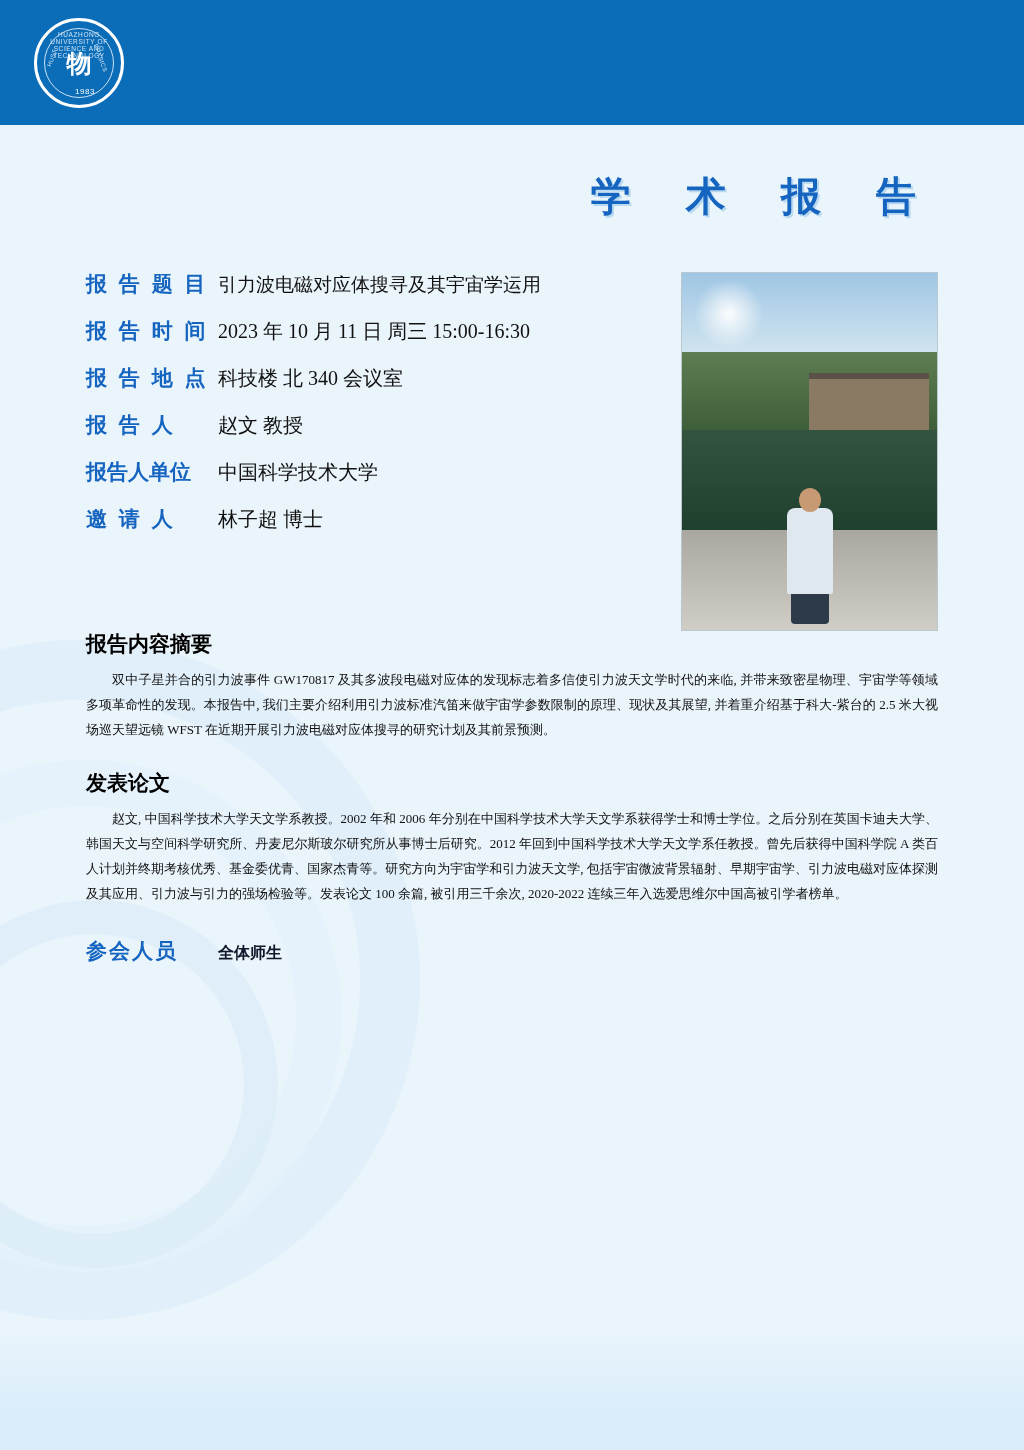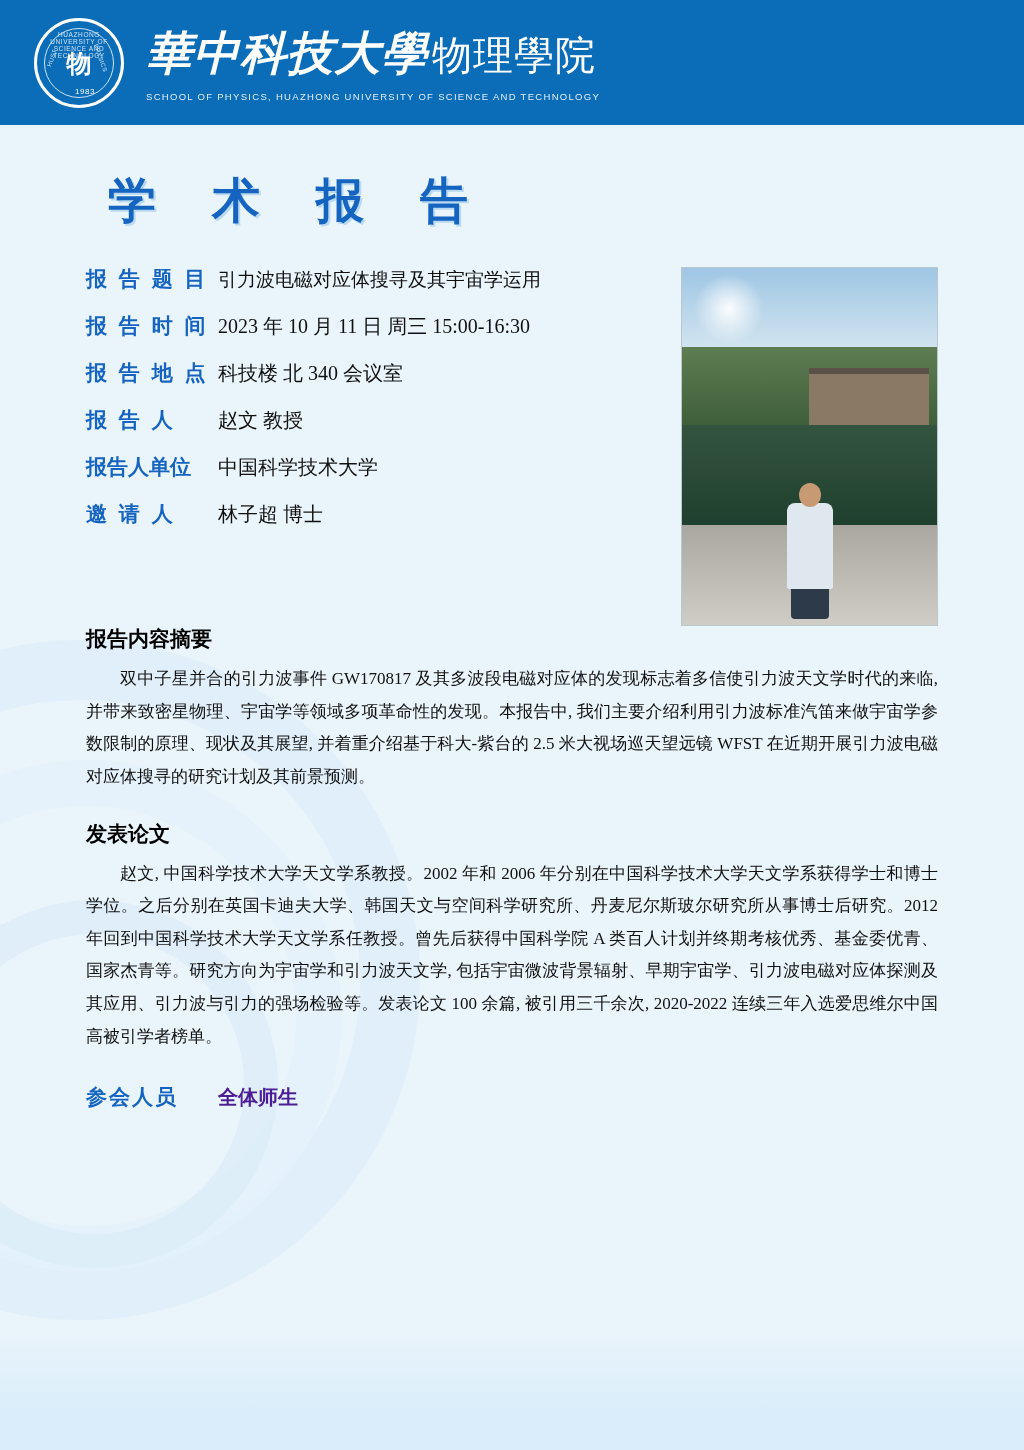--- a/index.html
+++ b/index.html
@@ -137,33 +137,33 @@
 
   
   .page {
     position: relative;
     z-index: 2;
     padding: 0 86px;
     box-sizing: border-box;
   }
 
   .poster-title {
-    text-align: left;
+    text-align: right;
     margin-top: 44px;
     color: #1565c0;
-    font-size: 48px;
+    font-size: 40px;
     font-weight: bold;
     letter-spacing: 22px;
     text-indent: 22px;
-    font-family: Liberation Serif, serif;
+    font-family: Liberation Sans, sans-serif;
     text-shadow: 2px 2px 0 #b9d9f0;
   }
 
   .info-block {
-    margin-top: 32px;
+    margin-top: 46px;
     position: relative;
     min-height: 350px;
   }
   .photo {
     position: absolute;
     right: 0;
     top: 2px;
     width: 255px;
     height: 357px;
     border: 1px solid #b9c7cf;
@@ -262,69 +262,62 @@
     color: #000000;
     font-weight: bold;
     font-size: 21px;
     margin-top: 10px;
     margin-bottom: 10px;
   }
   .section-head.second { margin-top: 26px; }
 
   .body-text {
     color: #111111;
-    font-size: 17px;
+    font-size: 13px;
     line-height: 1.92;
     text-align: justify;
     text-indent: 2em;
     font-family: "Liberation Serif", serif;
   }
 
   .attendees {
     margin-top: 30px;
     display: flex;
     align-items: baseline;
   }
   .attendees .label {
     color: #1565c0;
     font-weight: bold;
     font-size: 21px;
     letter-spacing: 2px;
     width: 132px;
   }
   .attendees .value {
-    color: #4c1d95;
-    font-weight: bold;
-    font-size: 20px;
+    color: #0f172a;
+    font-weight: bold;
+    font-size: 16px;
   }
 </style>
 </head>
 <body>
 
 <div class="bg-wrap">
   <div class="bg-swirl s1"></div>
   <div class="bg-swirl s2"></div>
   <div class="bg-swirl s3"></div>
   <div class="bg-bottom"></div>
 </div>
 
 <div class="header">
   <div class="logo-badge">
     <div class="logo-arc-top">HUAZHONG UNIVERSITY OF SCIENCE AND TECHNOLOGY</div>
     <div class="logo-arc-side-l">HUST</div>
     <div class="logo-arc-side-r">PHYSICS</div>
     <div class="logo-inner-text">物</div>
     <div class="logo-year">1983</div>
-  </div>
-  <div class="header-text">
-    <div class="header-cn">
-      <span class="main">華中科技大學</span>
-      <span class="sub">物理學院</span>
-    </div>
-    <div class="header-en">SCHOOL OF PHYSICS, HUAZHONG UNIVERSITY OF SCIENCE AND TECHNOLOGY</div>
   </div>
 </div>
 
 <div class="page">
 
   <div class="poster-title">学 术 报 告</div>
 
   <div class="info-block">
 
     <div class="photo">

